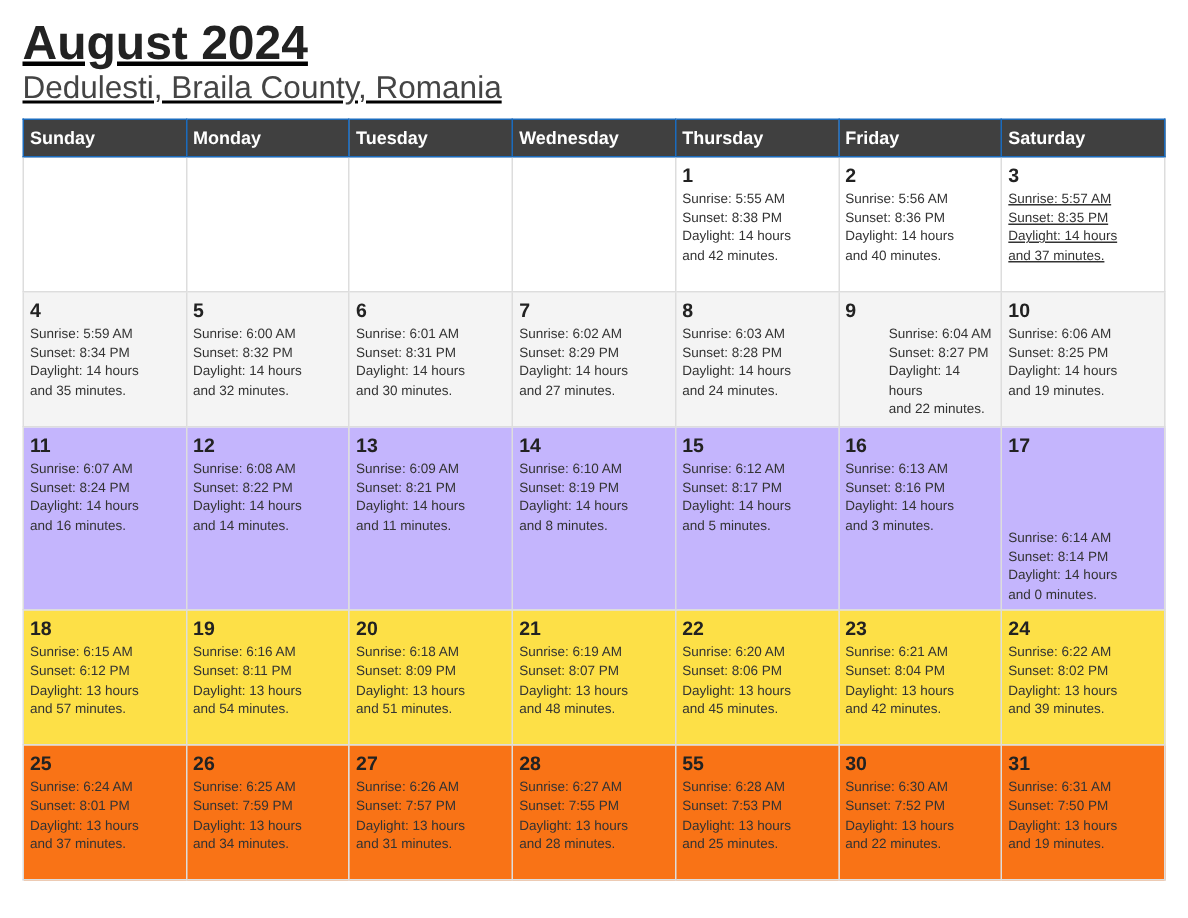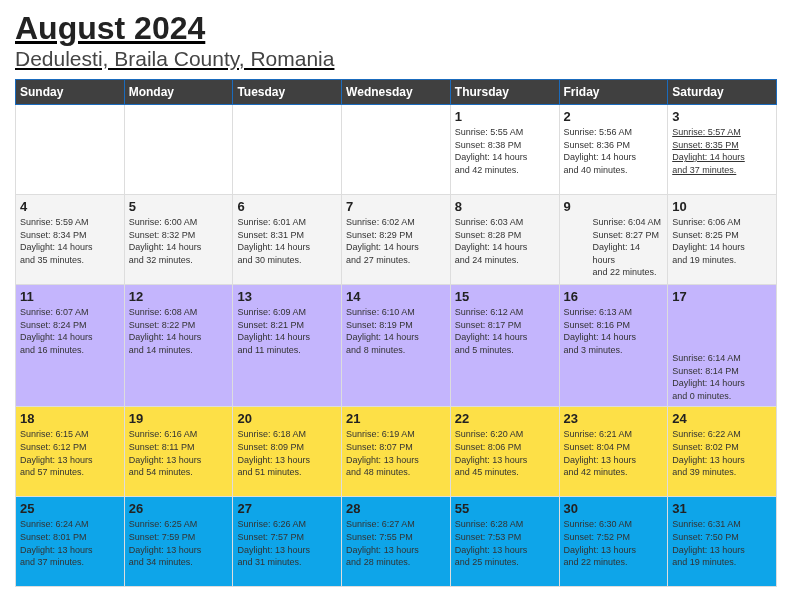--- a/index.html
+++ b/index.html
@@ -99,21 +99,21 @@
     .empty-cell {
       background: #fff;
     }
     tbody tr:nth-child(2) td {
       background: #f4f4f4;
     }
     tbody tr:nth-child(1) td { background: #fff; }
     tbody tr:nth-child(2) td { background: #f4f4f4; }
     tbody tr:nth-child(3) td { background: #c4b5fd; }
     tbody tr:nth-child(4) td { background: #fde047; }
-    tbody tr:nth-child(5) td { background: #0ea5e9; }
+    tbody tr:nth-child(5) td { background: #f97316; }
   </style>
 </head>
 <body>
 
 <div class="header-area">
   <div class="title-area">
     <div class="main-title">August 2024</div>
     <div class="subtitle">Dedulesti, Braila County, Romania</div>
   </div>
 </div>

